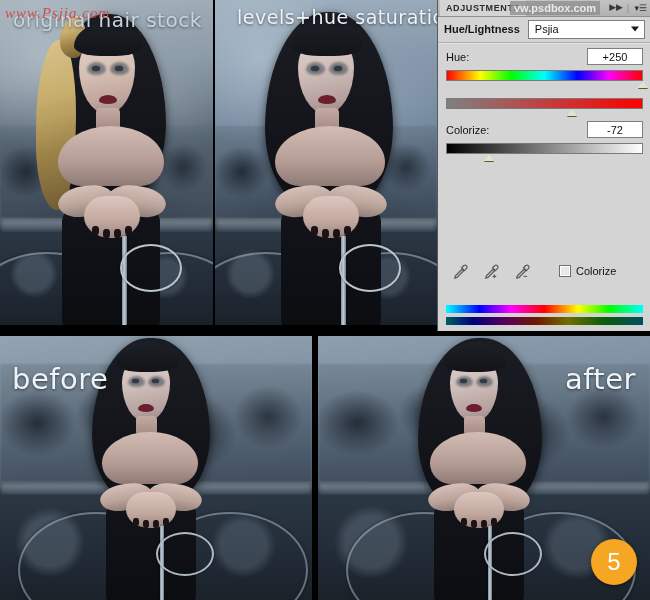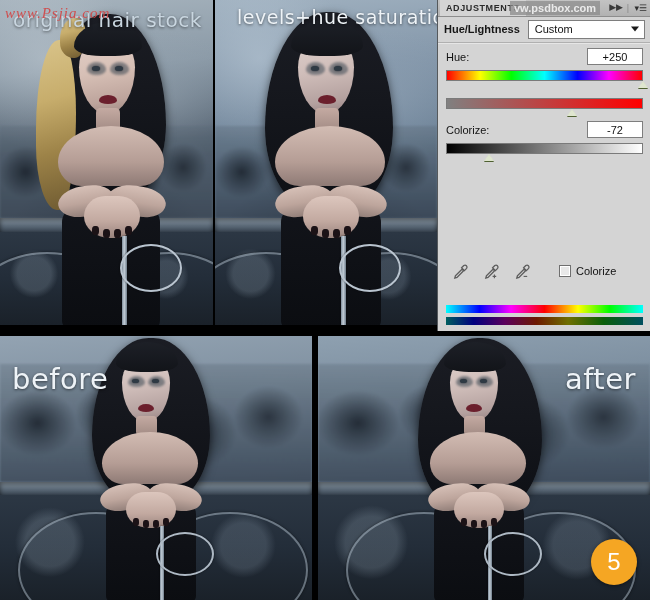--- a/index.html
+++ b/index.html
@@ -297,21 +297,21 @@
         <span>vw.psdbox.com</span>
       </div>
       <div class="tab-collapse">▶▶</div>
       <div class="tab-sep">|</div>
       <div class="tab-menu">▾☰</div>
     </div>
 
     <div id="panel-title-row">
       <div class="panel-title">Hue/Lightness</div>
       <div class="combo" id="preset-combo">
-        <span>Custom</span>
+        <span>Psjia</span>
         <span class="car"></span>
       </div>
     </div>
 
     <div class="rule"></div>
 
 
     <div class="slider-block">
       <div class="slider-head">
         <span class="slider-label">Hue:</span>

